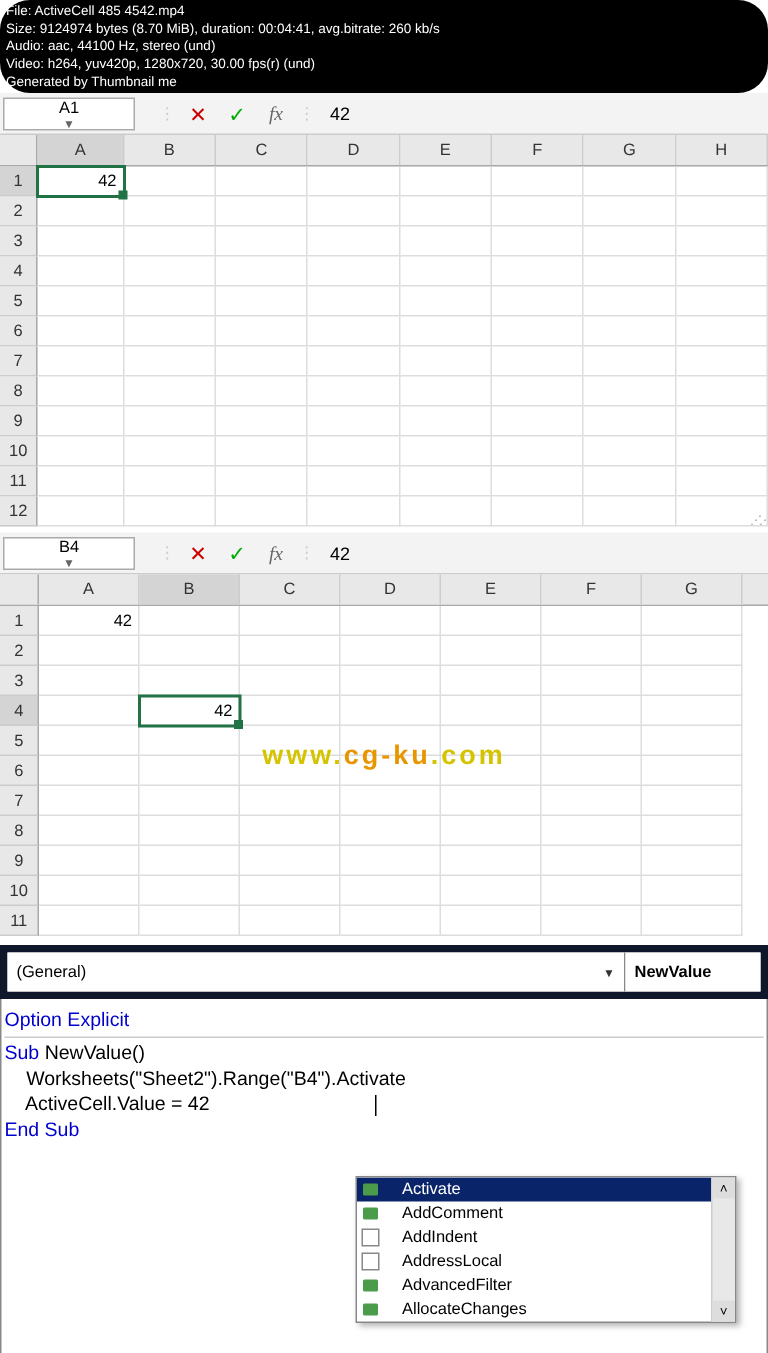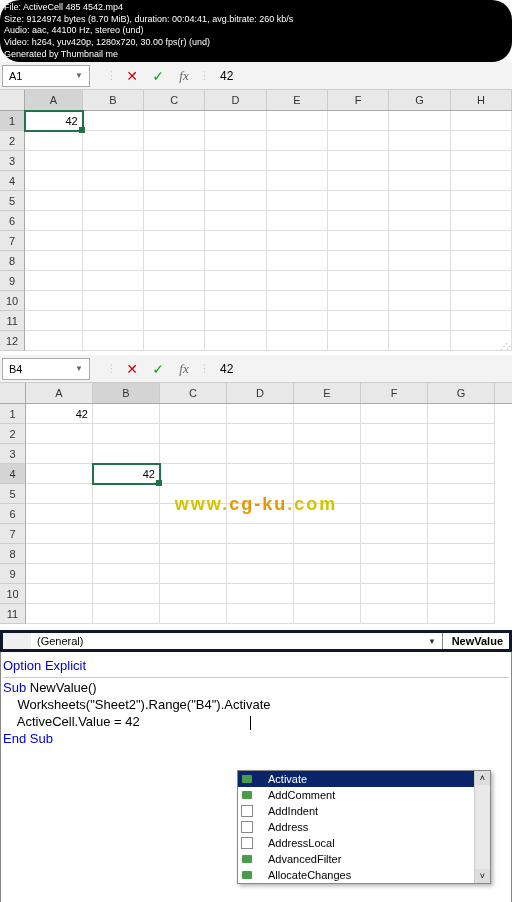--- a/index.html
+++ b/index.html
@@ -1,21 +1,21 @@
 <!DOCTYPE html>
 <html><head>
 <meta charset="utf-8">
 <style>
 * { margin: 0; padding: 0; box-sizing: border-box; font-family: 'Segoe UI', Tahoma, sans-serif; }
 body { width: 512px; height: 902px; background: #fff; overflow: hidden; font-size: 11px; }
 
 .video-info { background: #000; color: #fff; padding: 2px 4px; font-size: 9px; line-height: 1.3; font-family: Arial, sans-serif; border-radius: 20px; }
 
 .formula-bar { display: flex; align-items: center; height: 28px; border-bottom: 1px solid #ccc; background: #f3f3f3; padding: 2px; gap: 4px; }
-.name-box { width: 88px; height: 22px; border: 1px solid #aaa; background: #fff; padding: 0 6px; display: flex; align-items: center; justify-content: space-between; }
+.name-box { width: 88px; height: 22px; border: 1px solid #aaa; background: #fff; padding: 0 6px; display: flex; align-items: center; justify-content: space-between; flex-direction: column; }
 .name-box-dd { font-size: 8px; color: #666; }
 .fx-sep { width: 8px; }
 .fx-btn { width: 22px; height: 22px; display: flex; align-items: center; justify-content: center; color: #999; font-size: 14px; }
 .fx-btn.cancel { color: #c00; }
 .fx-btn.confirm { color: #0a0; }
 .fx-label { font-style: italic; font-family: 'Times New Roman', serif; color: #666; font-size: 13px; }
 .formula-input { flex: 1; height: 22px; border: none; background: transparent; padding: 0 6px; font-size: 12px; }
 
 .sheet { position: relative; }
 .col-headers { display: flex; background: #e8e8e8; border-bottom: 1px solid #aaa; }
@@ -36,23 +36,23 @@
 .sheet1 .col-h.a { width: 59px; }
 .sheet1 .cell.a { width: 59px; }
 
 .sheet2 .col-h { width: 67px; }
 .sheet2 .cell { width: 67px; }
 
 .watermark { position: absolute; left: 50%; top: 50%; transform: translate(-50%, -50%); font-size: 18px; letter-spacing: 2px; font-weight: bold; pointer-events: none; }
 .watermark .w1 { color: #d4c400; }
 .watermark .w2 { color: #e89600; }
 
-.vbe-header { display: flex; height: 22px; border: 3px solid #0f172a; background: #f0f0f0; padding-left: 28px; }
+.vbe-header { display: flex; height: 36px; border: 5px solid #0f172a; background: #f0f0f0; }
 .vbe-combo { flex: 1; display: flex; align-items: center; justify-content: space-between; padding: 0 6px; border-right: 1px solid #888; background: #fff; font-size: 11px; }
-.vbe-combo:last-child { border-right: none; justify-content: flex-end; }
+.vbe-combo:last-child { border-right: none; }
 .vbe-dd { font-size: 8px; color: #333; }
 
 .code-pane { background: #fff; border: 1px solid #888; border-top: none; padding: 6px 2px; font-family: Consolas, 'Courier New', monospace; font-size: 13px; line-height: 1.3; position: relative; height: 260px; }
 .code-line { white-space: pre; color: #000; }
 .kw { color: #0000cc; }
 .cursor { display: inline-block; width: 1px; height: 14px; background: #000; vertical-align: text-bottom; }
 .text-cursor { display: inline-block; width: 1px; height: 14px; background: #000; vertical-align: middle; margin-left: 2px; }
 
 .intellisense { position: absolute; left: 236px; top: 118px; width: 254px; border: 1px solid #888; background: #fff; box-shadow: 2px 2px 4px rgba(0,0,0,.3); }
 .intellisense-inner { max-height: 116px; overflow: hidden; }
@@ -414,24 +414,20 @@
       <div class="is-item">
           <span class="is-icon method"></span>
           <span>AddComment</span>
         </div>
       <div class="is-item">
           <span class="is-icon prop"></span>
           <span>AddIndent</span>
         </div>
       <div class="is-item">
           <span class="is-icon prop"></span>
-          <span>Address</span>
-        </div>
-      <div class="is-item">
-          <span class="is-icon prop"></span>
           <span>AddressLocal</span>
         </div>
       <div class="is-item">
           <span class="is-icon method"></span>
           <span>AdvancedFilter</span>
         </div>
       <div class="is-item">
           <span class="is-icon method"></span>
           <span>AllocateChanges</span>
         </div>

